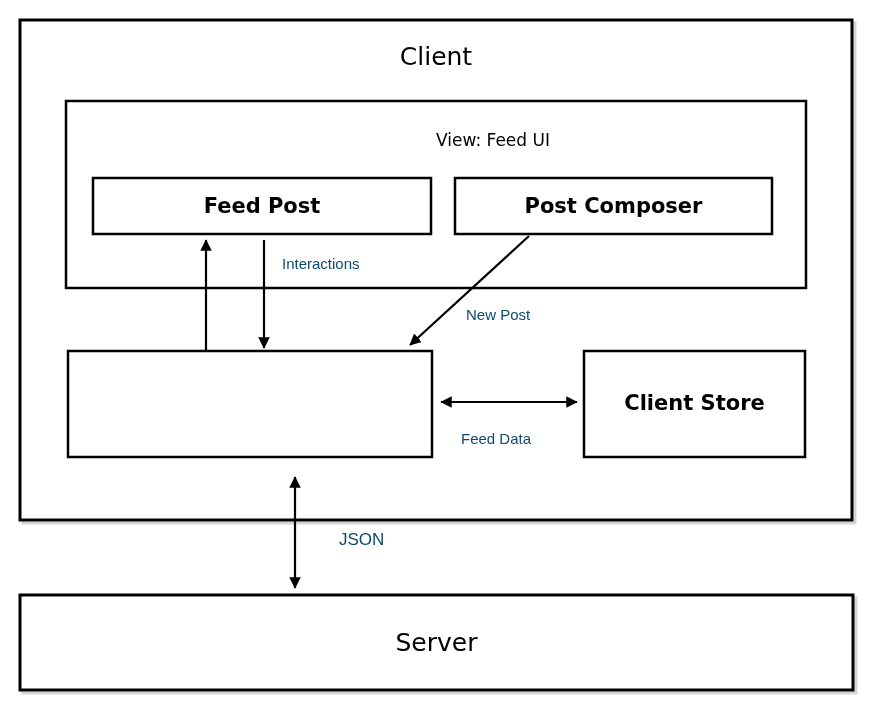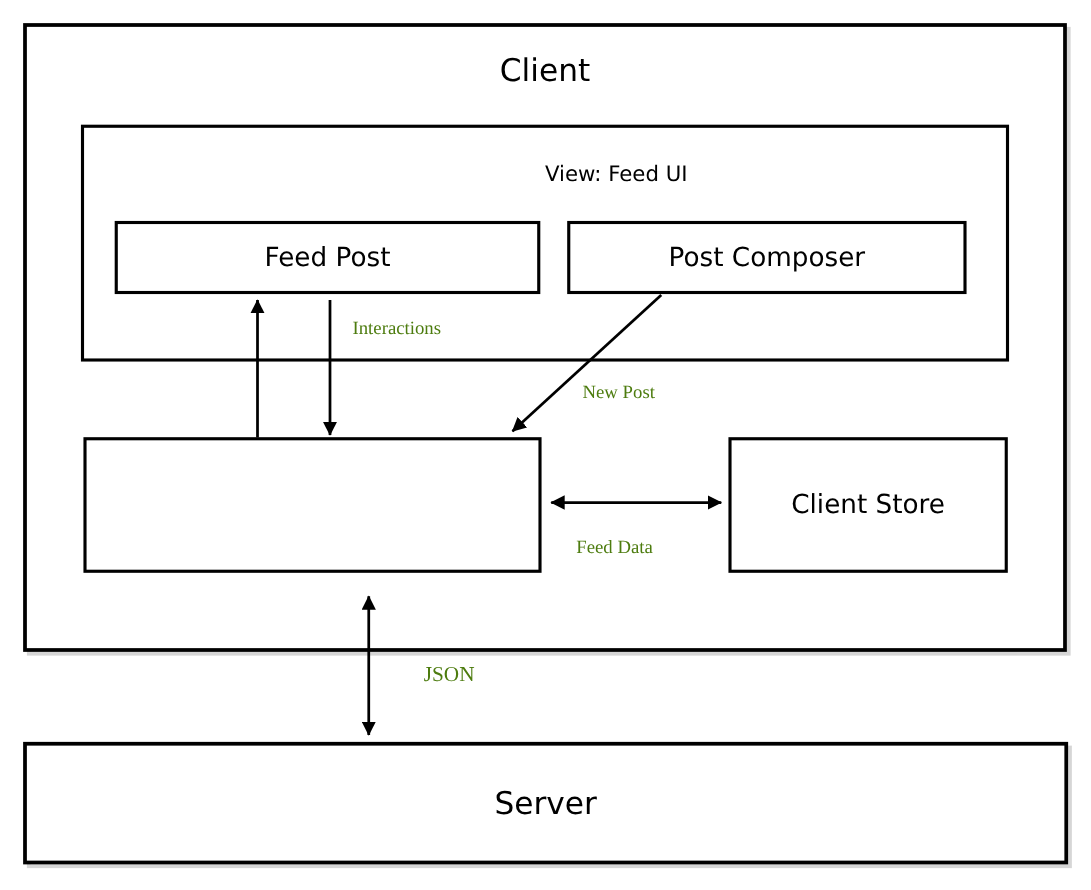--- a/index.html
+++ b/index.html
@@ -29,28 +29,28 @@
   .box-label {
     position: absolute;
     text-align: center;
     color: #000000;
     font-family: "DejaVu Sans", sans-serif;
     white-space: nowrap;
     pointer-events: none;
   }
   .edge-label {
     position: absolute;
-    color: #4d7c0f;
-    font-family: Liberation Serif, serif;
+    color: #0c4a6e;
+    font-family: Liberation Sans, sans-serif;
     font-size: 15px;
     line-height: 19px;
     white-space: nowrap;
   }
   .title-lg { font-size: 25px; }
-  .title-md { font-size: 21px; }
+  .title-md { font-size: 21px; font-weight: bold; }
   .title-sm { font-size: 17px; }
   .edge-label.two-line { white-space: normal; text-align: right; }
 </style>
 </head>
 <body>
 
 <div id="canvas">
 
   <svg viewBox="0 0 873 712" xmlns="http://www.w3.org/2000/svg">
     <defs>

